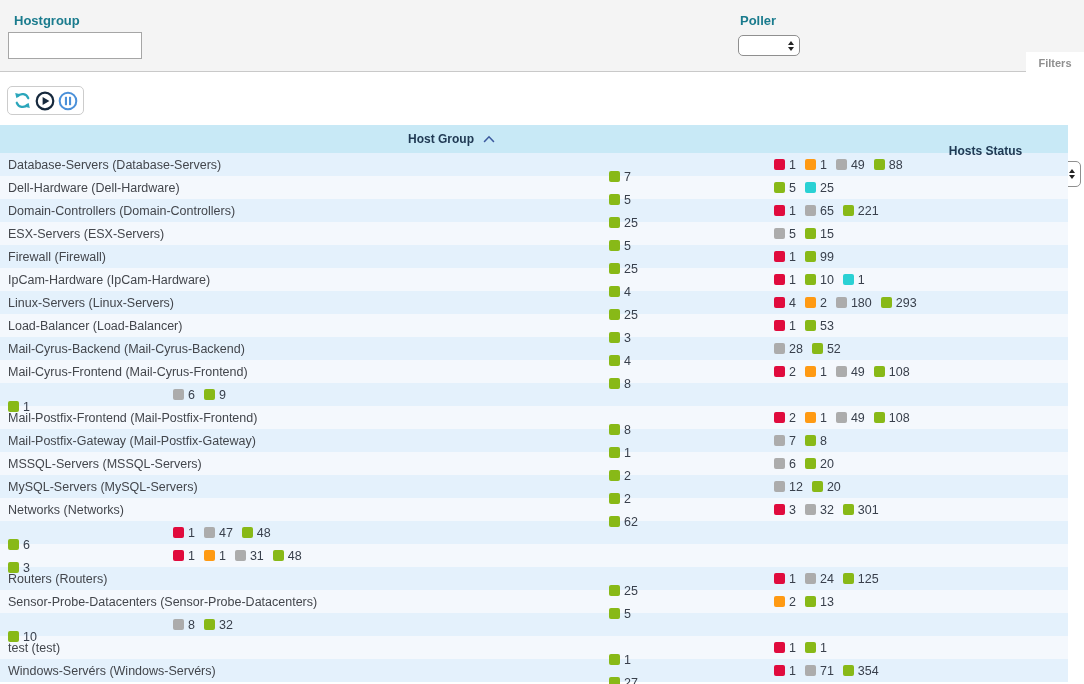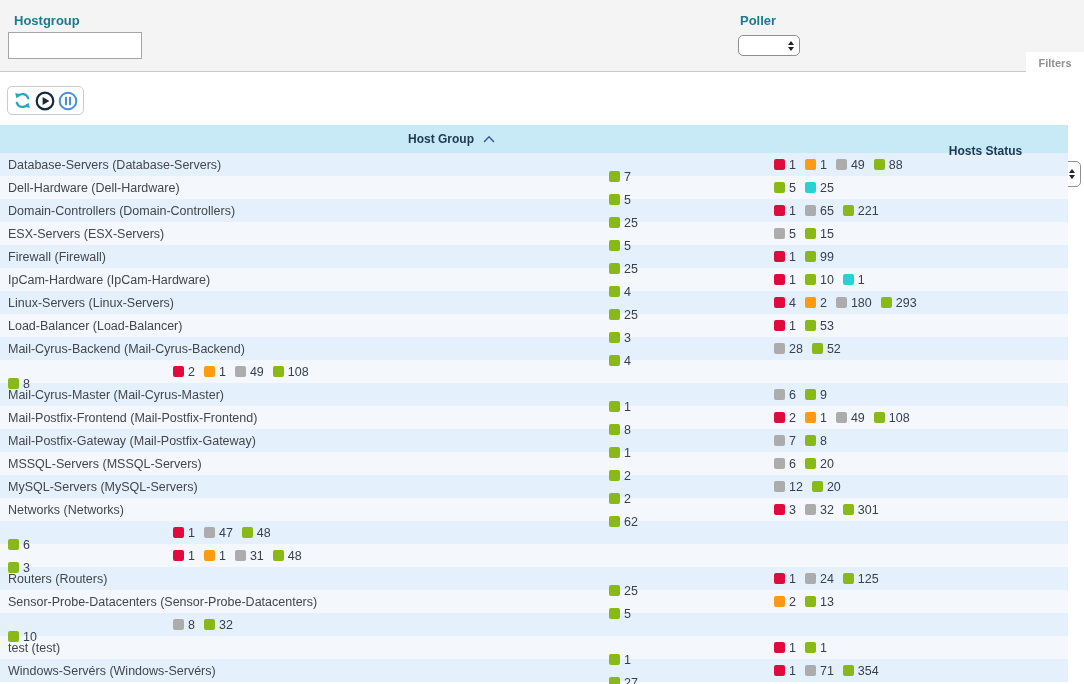--- a/index.html
+++ b/index.html
@@ -358,20 +358,23 @@
               <div class="badge" style="background: rgb(172, 172, 172);"></div>
               <div class="num">28</div>
             </div>
             <div class="pair">
               <div class="badge" style="background: rgb(136, 185, 23);"></div>
               <div class="num">52</div>
             </div>
           </div>
         </div>
         <div class="tr even">
+          <div class="td col-name">
+            <div class="name-link">Mail-Cyrus-Frontend (Mail-Cyrus-Frontend)</div>
+          </div>
           <div class="td col-hosts">
             <div class="pair">
               <div class="badge" style="background: rgb(136, 185, 23);"></div>
               <div class="num">8</div>
             </div>
           </div>
           <div class="td col-services">
             <div class="pair">
               <div class="badge" style="background: rgb(224, 11, 61);"></div>
               <div class="num">2</div>
@@ -384,23 +387,20 @@
               <div class="badge" style="background: rgb(172, 172, 172);"></div>
               <div class="num">49</div>
             </div>
             <div class="pair">
               <div class="badge" style="background: rgb(136, 185, 23);"></div>
               <div class="num">108</div>
             </div>
           </div>
         </div>
         <div class="tr odd">
-          <div class="td col-name">
-            <div class="name-link">Mail-Cyrus-Master (Mail-Cyrus-Master)</div>
-          </div>
           <div class="td col-hosts">
             <div class="pair">
               <div class="badge" style="background: rgb(136, 185, 23);"></div>
               <div class="num">1</div>
             </div>
           </div>
           <div class="td col-services">
             <div class="pair">
               <div class="badge" style="background: rgb(172, 172, 172);"></div>
               <div class="num">6</div>

